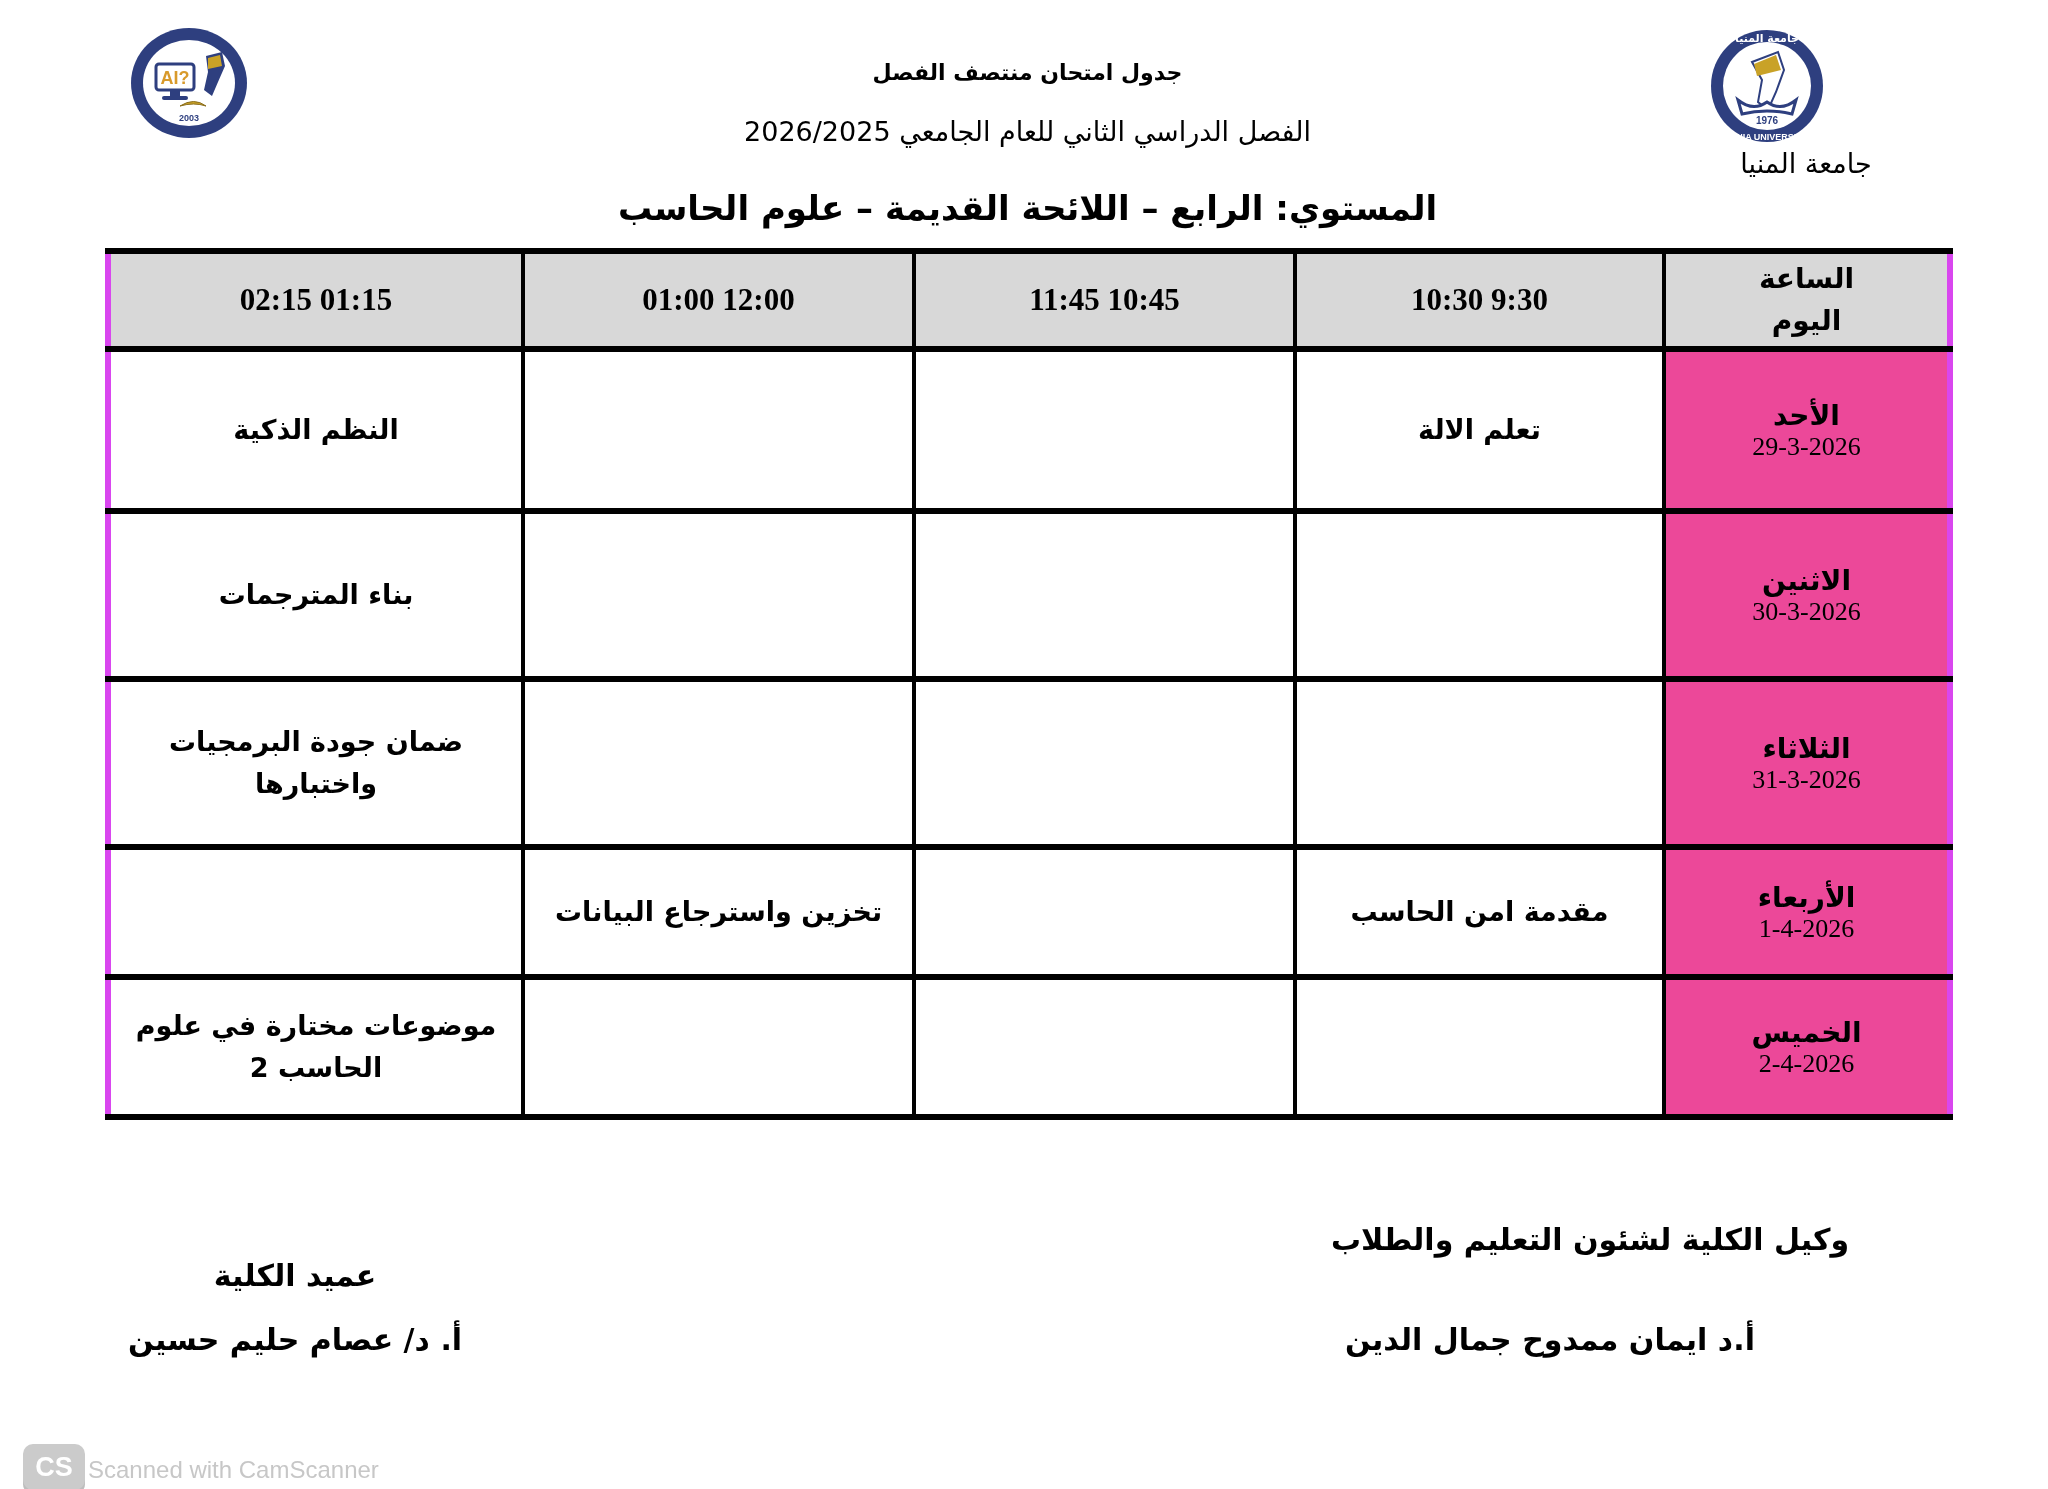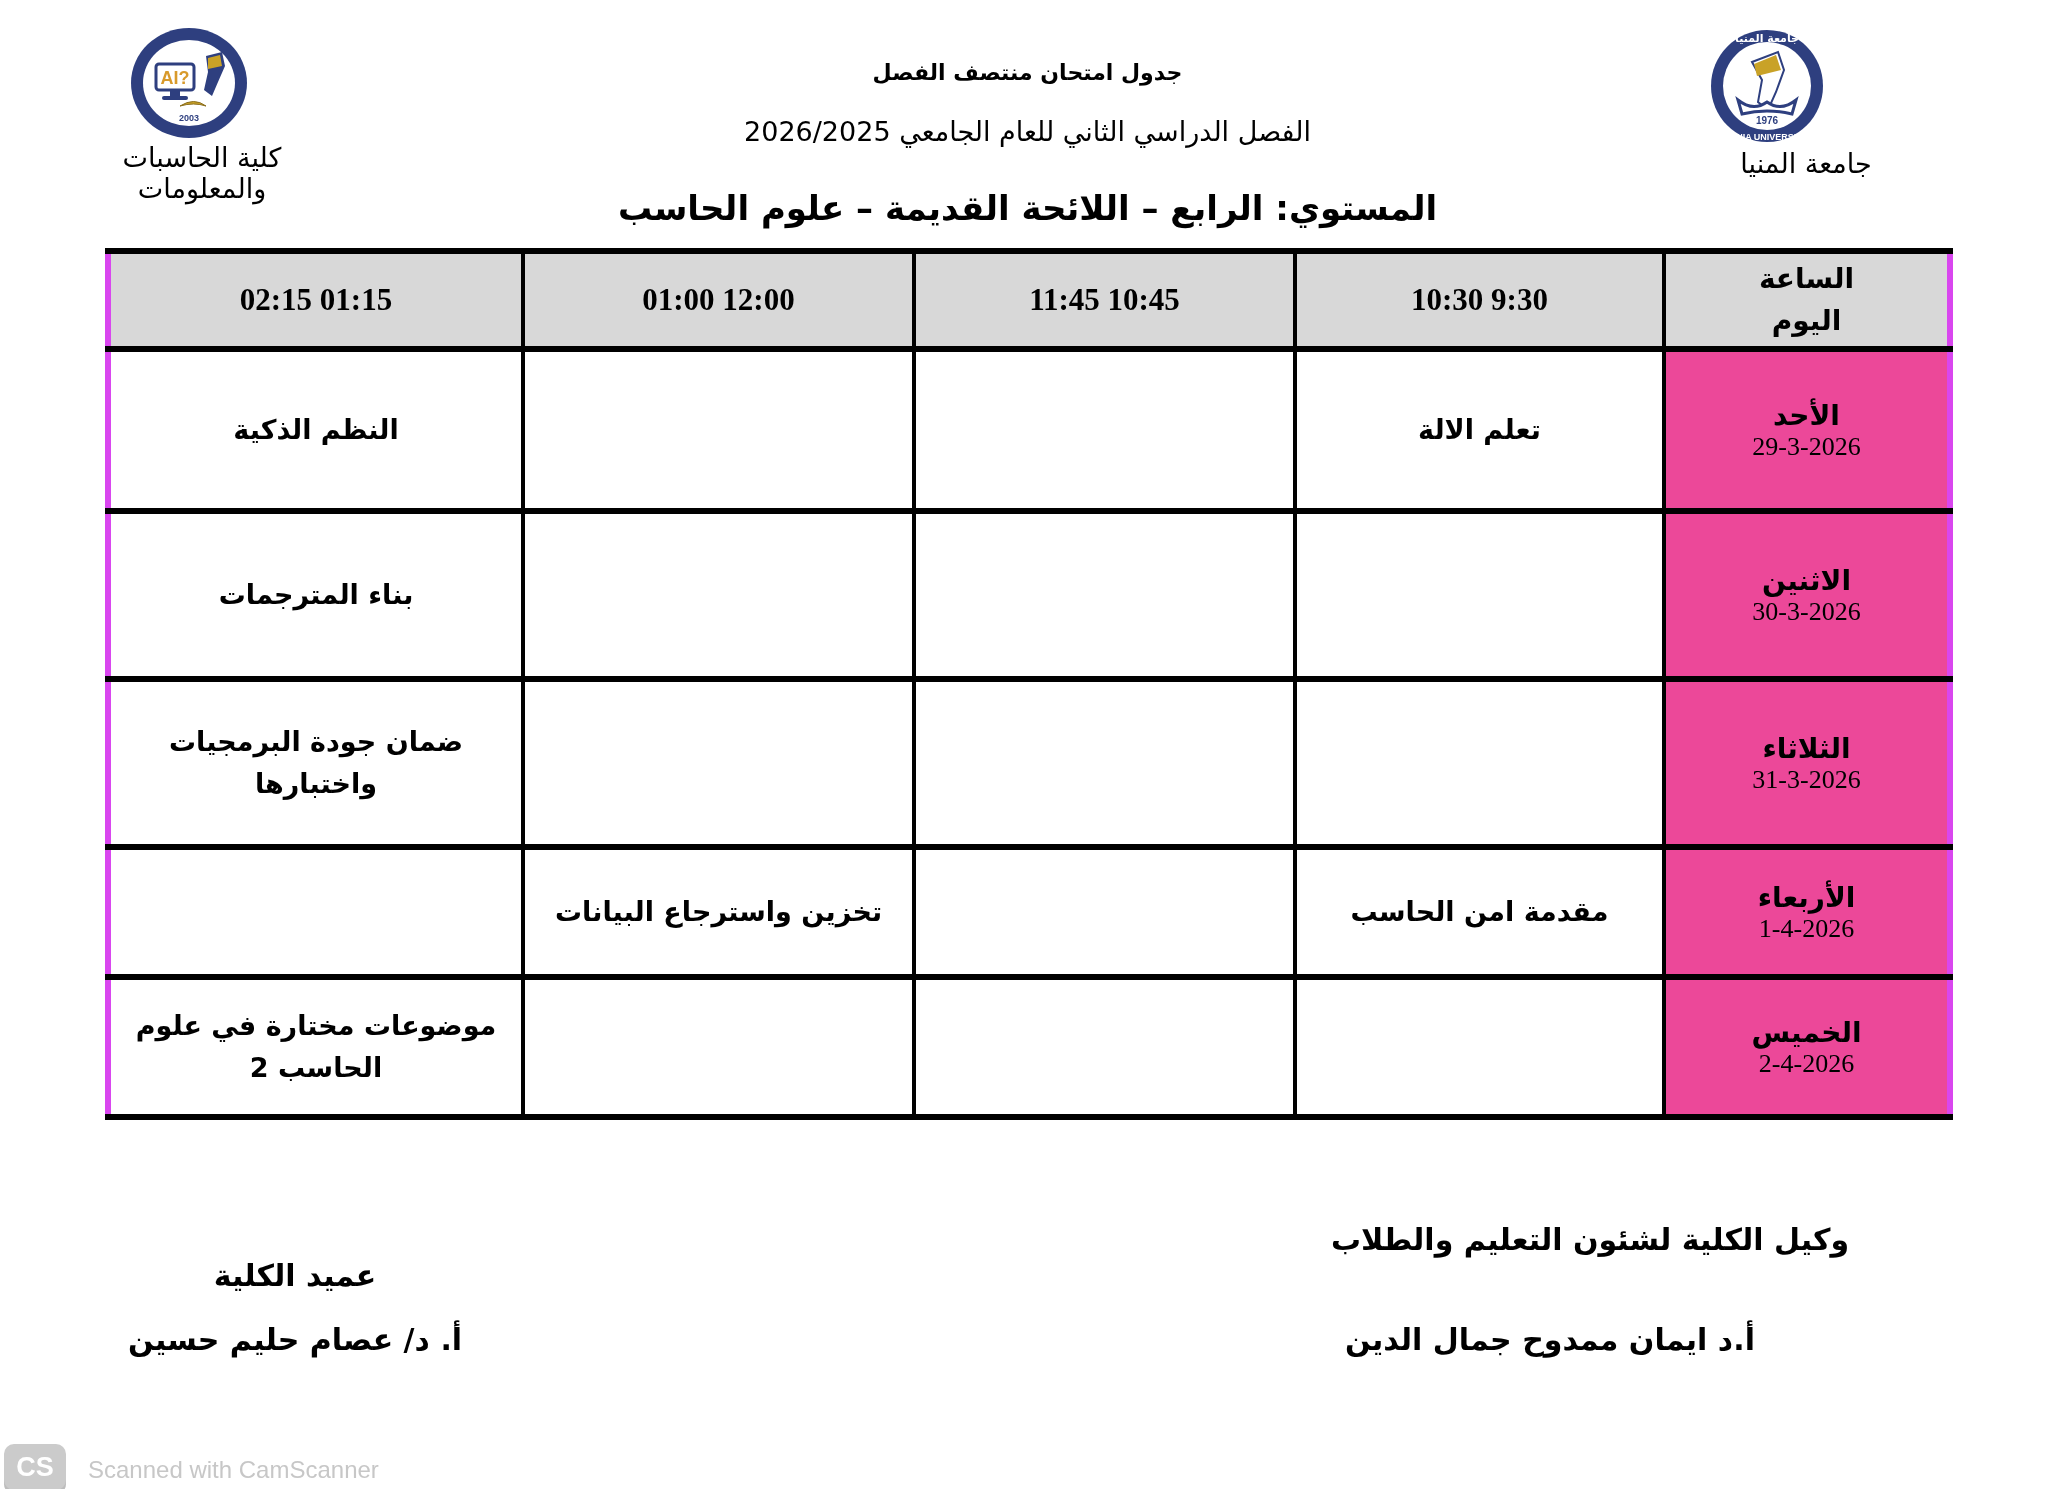--- a/index.html
+++ b/index.html
@@ -53,21 +53,21 @@
     position:absolute; text-align:center; direction:rtl;
     font-weight:bold; font-size:30px; letter-spacing:1px;
   }
   .sig-right-title { top:1222px; left:1320px; width:540px; }
   .sig-right-name  { top:1322px; left:1280px; width:540px; }
   .sig-left-title  { top:1222px; left:120px;  width:350px;margin-top:36px; }
   .sig-left-name   { top:1322px; left:110px;  width:370px; }
 
   
   .cs-badge {
-    position:absolute; top:1444px; left:4px; width:62px; height:46px;
+    position:absolute; top:1444px; left:23px; width:62px; height:46px;
     background:#cbcbcb; border-radius:10px; color:#ffffff;
     font-family:"Liberation Sans", sans-serif; font-weight:bold; font-size:27px;
     display:flex; align-items:center; justify-content:center;
     box-shadow:0 4px 0 #bdbdbd;
   }
   .cs-text {
     position:absolute; top:1456px; left:88px; color:#c7c7c7;
     font-family:"Liberation Sans", sans-serif; font-size:24px;
   }
 </style>
@@ -83,21 +83,20 @@
       <rect x="28" y="38" width="38" height="26" rx="3" fill="#ffffff" stroke="#2e3f7f" stroke-width="3"></rect>
       <text x="47" y="58" text-anchor="middle" font-size="18" font-weight="bold" fill="#d89a2b" font-family="Liberation Sans, sans-serif">AI?</text>
       <rect x="42" y="64" width="10" height="6" fill="#2e3f7f"></rect>
       <rect x="34" y="70" width="26" height="4" rx="2" fill="#2e3f7f"></rect>
       <path d="M78 30 l16 -4 3 14 -7 16 -6 14 -8 -6 4 -18 z" fill="#2e3f7f"></path>
       <path d="M80 32 l12 -3 2 11 -14 3 z" fill="#c9a227"></path>
       <path d="M52 80 q14 -9 26 0 q-12 -4 -26 0 z" fill="#c9a227" stroke="#8a6d1d" stroke-width="1"></path>
       <text x="61" y="95" text-anchor="middle" font-size="9" font-weight="bold" fill="#2e3f7f" font-family="Liberation Sans, sans-serif">2003</text>
     </svg>
   </div>
-  <div class="logo-caption caption-faculty">كلية الحاسبات والمعلومات</div>
 
   <div class="logo-block logo-university">
     <svg width="118" height="124" viewBox="0 0 118 124">
       <circle cx="59" cy="62" r="56" fill="#2e3f7f"></circle>
       <circle cx="59" cy="62" r="44" fill="#ffffff"></circle>
       <text x="59" y="18" text-anchor="middle" font-size="11" font-weight="bold" fill="#ffffff" font-family="DejaVu Sans, sans-serif">جامعة المنيا</text>
       <text x="59" y="116" text-anchor="middle" font-size="9" font-weight="bold" fill="#ffffff" font-family="Liberation Sans, sans-serif">MINIA UNIVERSITY</text>
       <path d="M44 38 l26 -10 6 18 -8 22 -8 18 -10 -8 4 -22 z" fill="#ffffff" stroke="#2e3f7f" stroke-width="2"></path>
       <path d="M46 40 l22 -9 5 15 -24 6 z" fill="#c9a227"></path>
       <path d="M30 76 q15 12 29 2 q14 10 29 -2 l-4 14 q-25 -6 -50 0 z" fill="#ffffff" stroke="#2e3f7f" stroke-width="3"></path>

